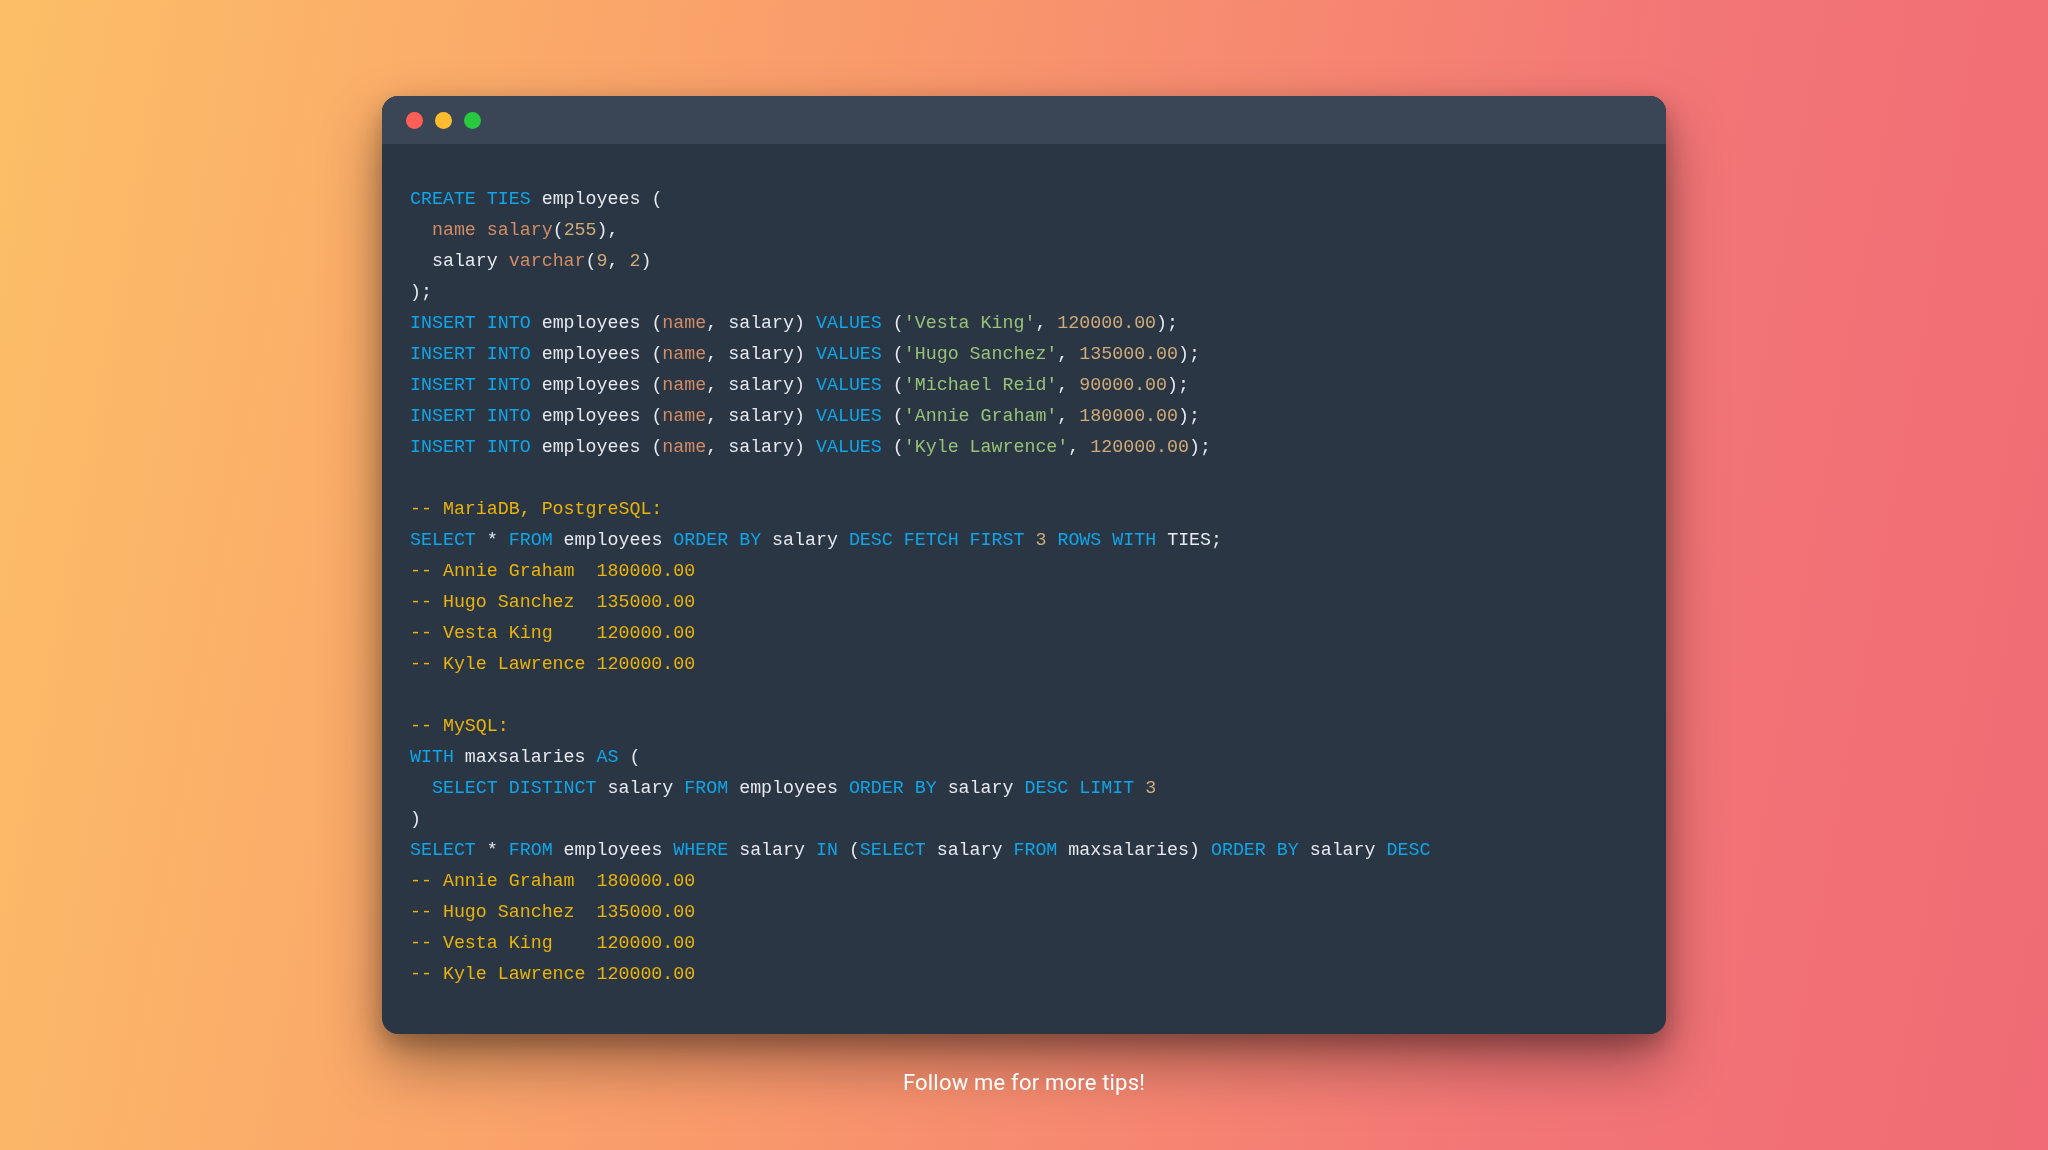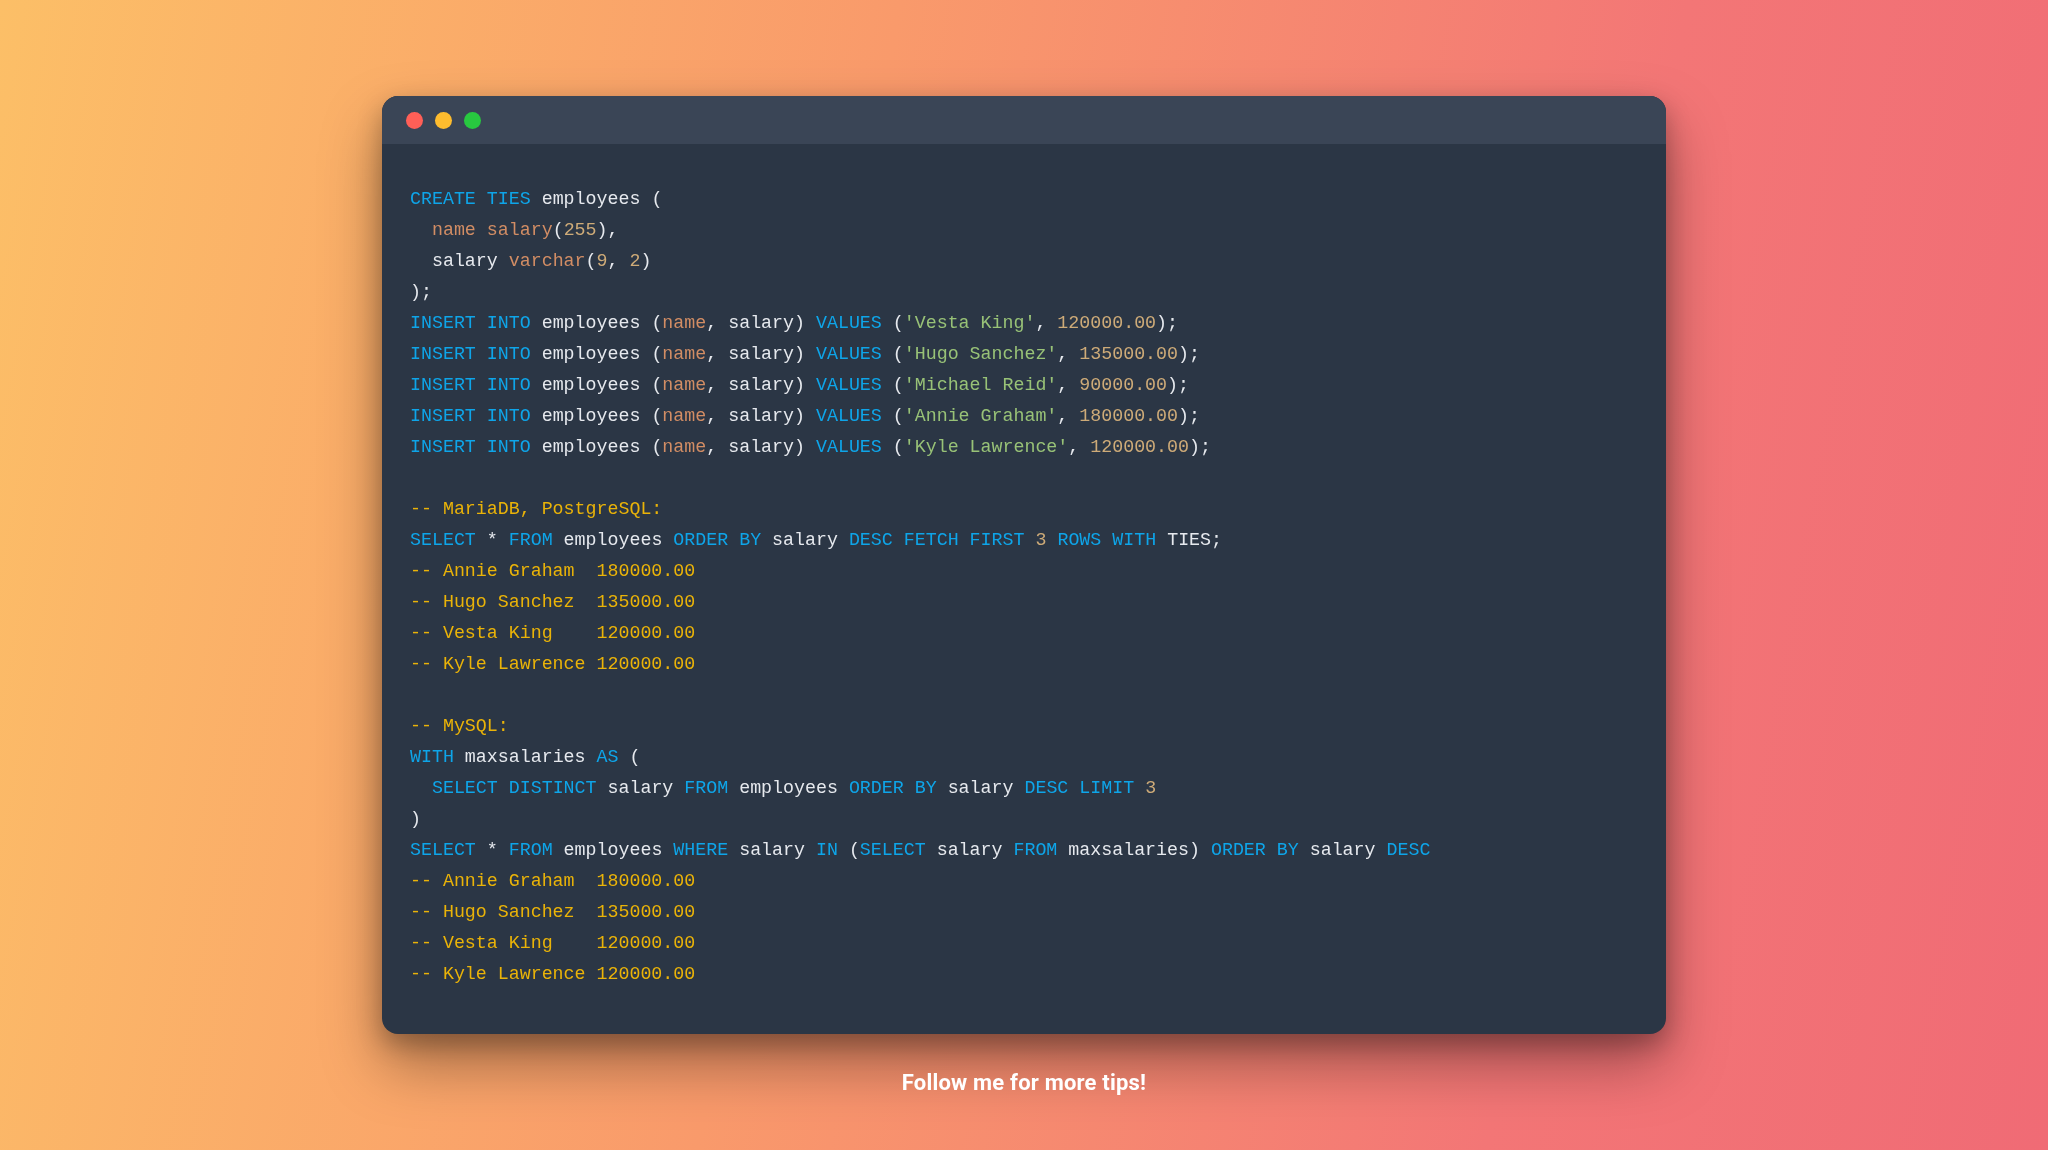--- a/index.html
+++ b/index.html
@@ -56,21 +56,21 @@
   }
   .tok-kw   { color: #0ea5e9; }   
   .tok-col  { color: #d28d64; margin-top: 36px; }   
   .tok-num  { color: #ceab78; }   
   .tok-str  { color: #98c277; }   
   .tok-cmt  { color: #eab308; }   
   .tok-op   { color: #e6e9ee; }   
   .caption {
     margin-top: 36px;
     font-size: 22px;
-    font-weight: 700;
+    font-weight: 400;
     color: #ffffff;
     letter-spacing: 0.2px;
   }
 </style>
 </head>
 <body>
 
 <div class="bg">
   <div class="window">
     <div class="titlebar">

